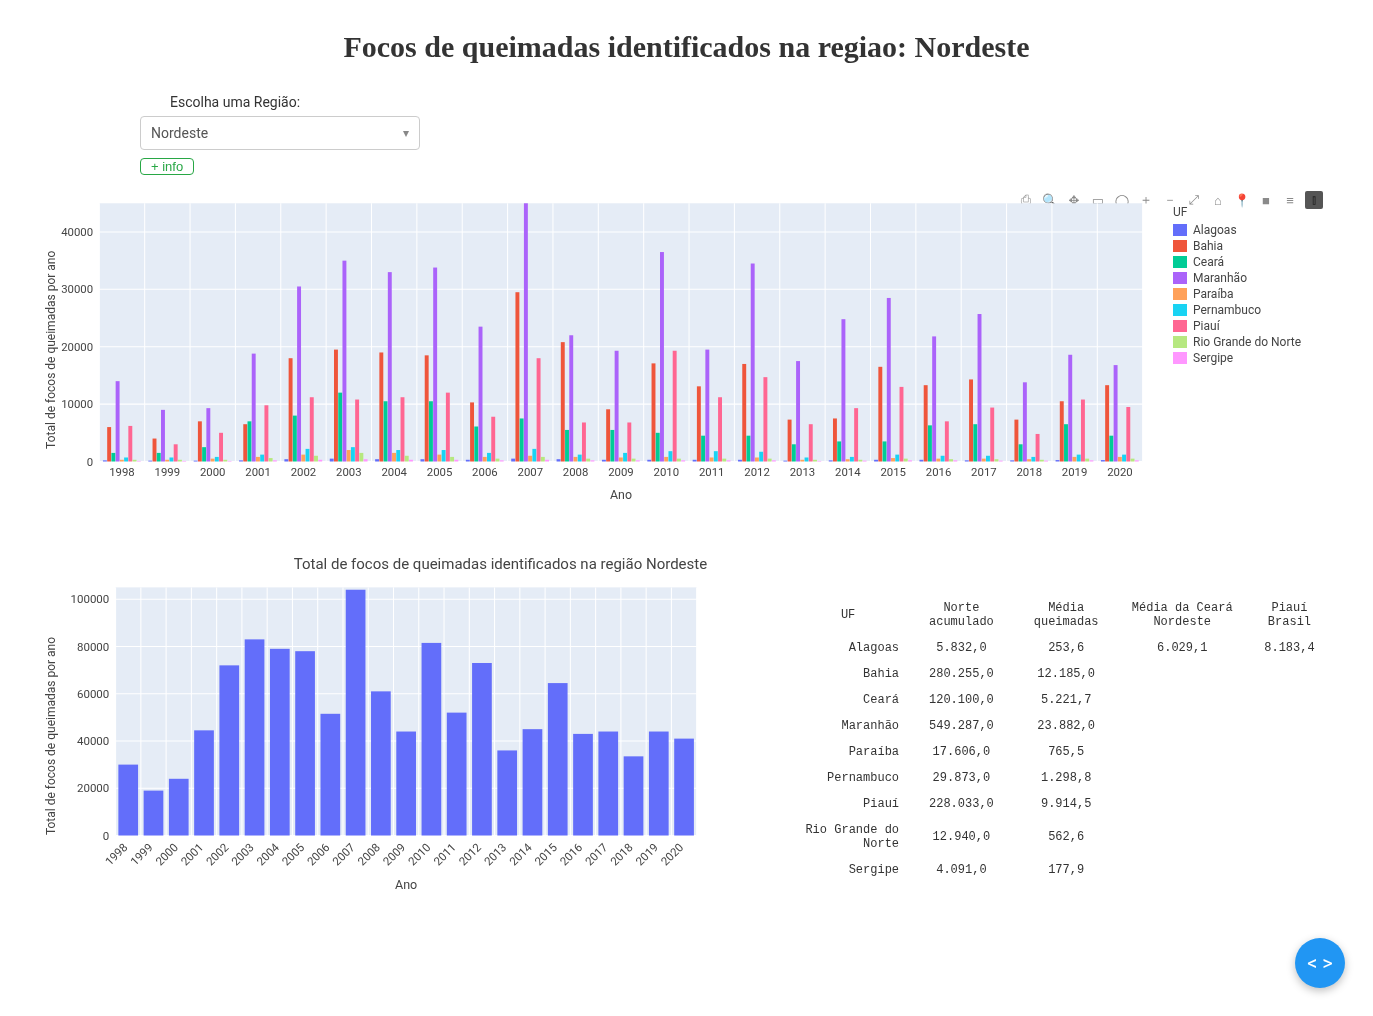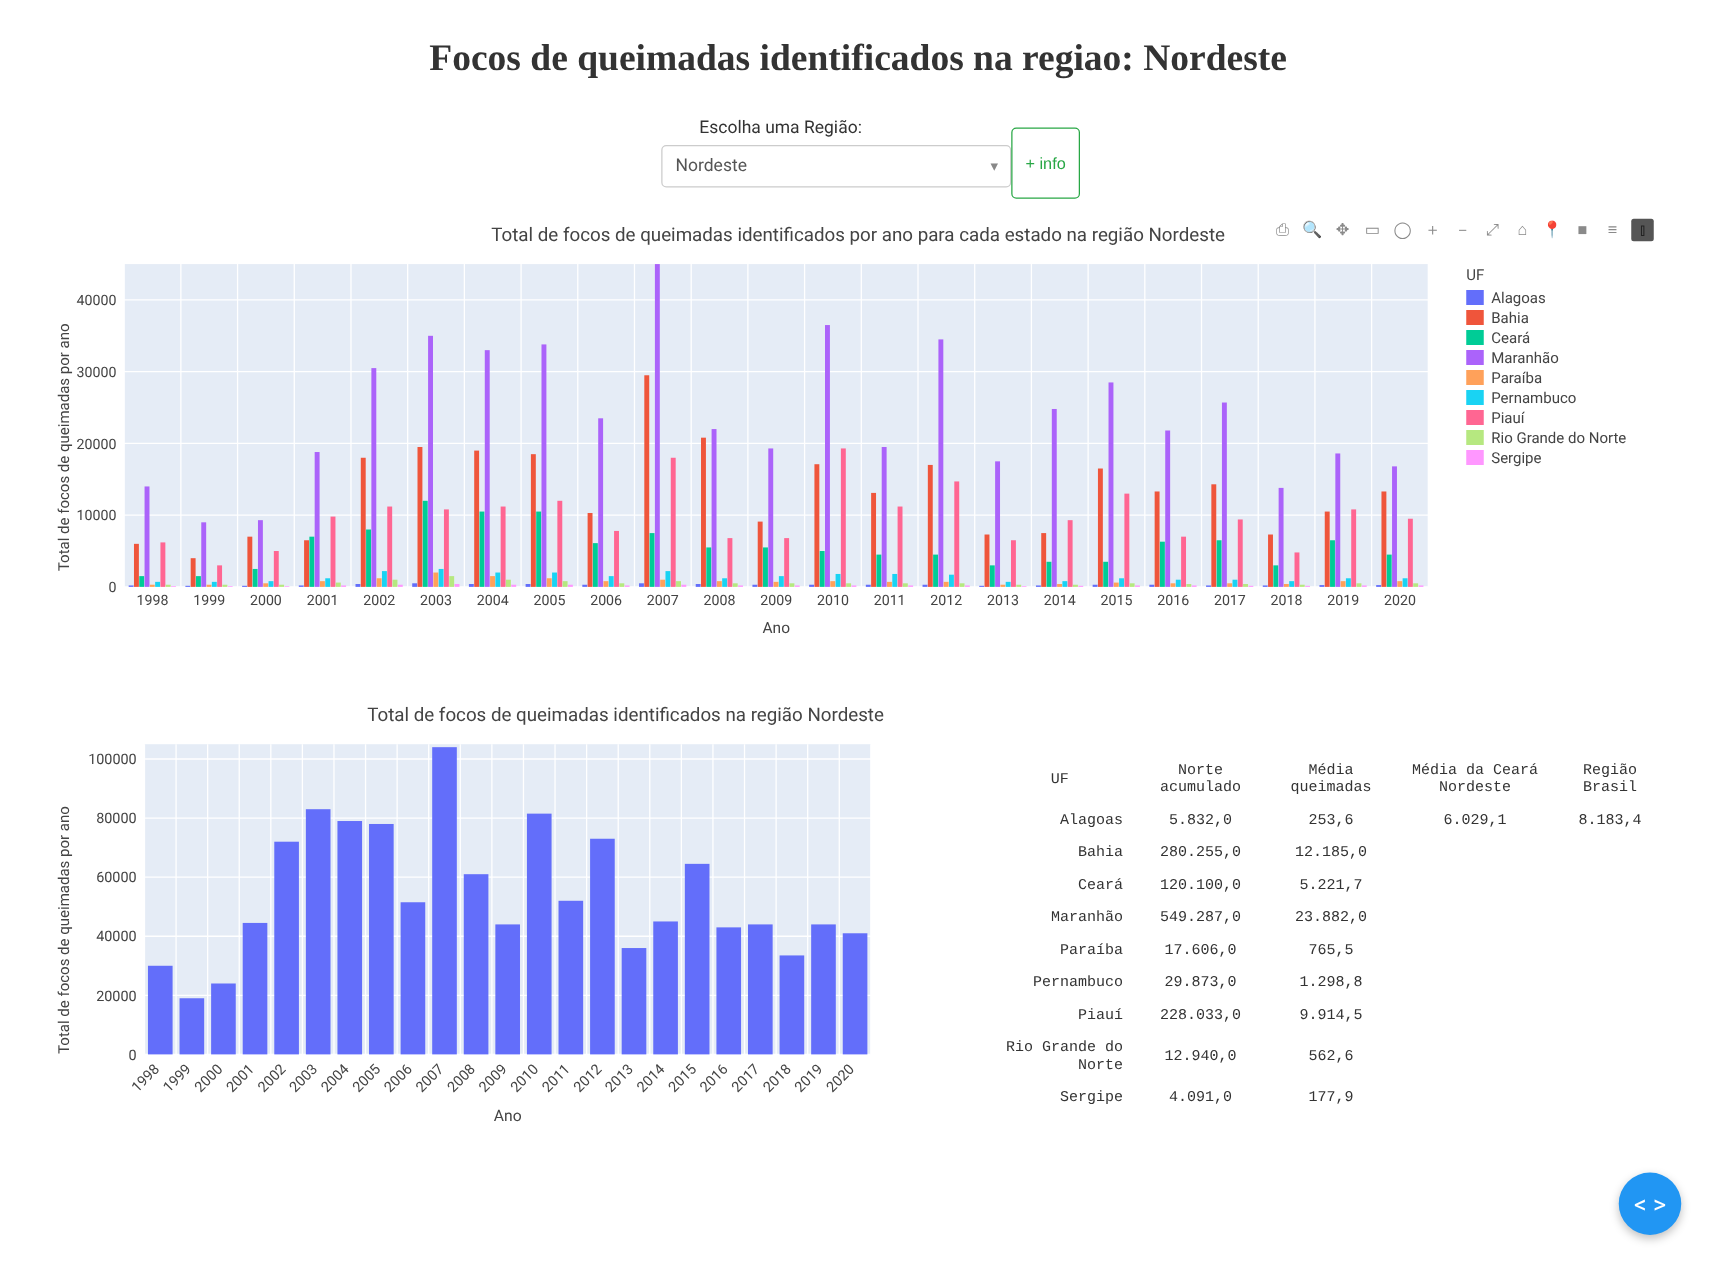--- a/index.html
+++ b/index.html
@@ -13,37 +13,38 @@
   h1.page-title {
     text-align: center;
     font-size: 30px;
     font-weight: 600;
     margin: 10px 0 30px 0;
     font-family: Liberation Serif, serif;
   }
   .controls-row {
     display: flex;
     align-items: flex-start;
-    justify-content: center;
+    justify-content: flex-start;
     padding: 0 100px 0 120px;
     margin-bottom: 20px;
+    flex-direction: column;
   }
   .region-control { display: flex; flex-direction: column; }
   .region-control label { font-size: 14px; margin-bottom: 6px; margin-left: 30px; }
   .region-select {
     width: 280px; height: 34px;
     border: 1px solid #ccc; border-radius: 4px;
     padding: 4px 10px; font-size: 14px; color: #555;
     display: flex; align-items: center; justify-content: space-between;
     cursor: pointer; background: #fff;
   }
   .region-select .caret { font-size: 12px; color: #888; }
   .info-btn {
     border: 1px solid #28a745; color: #28a745; background: #fff;
-    border-radius: 4px; padding: 20px 10px; font-size: 13px; cursor: pointer;
+    border-radius: 4px; padding: 0 10px; font-size: 13px; cursor: pointer;
     margin-top: 8px;
   }
 
   
   .chart-section { position: relative; }
   .chart-title {
     text-align: center; font-size: 15px; color: #444; margin-bottom: 6px;
     font-family: inherit;
   }
   .modebar {
@@ -115,21 +116,20 @@
     <label>Escolha uma Região:</label>
     <div class="region-select">
       <span>Nordeste</span>
       <span class="caret">▾</span>
     </div>
   </div>
   <button class="info-btn">+ info</button>
 </div>
 
 <div class="chart-section">
-  <div class="chart-title">Total de focos de queimadas identificados por ano para cada estado na região Nordeste</div>
 
   <div class="modebar" id="modebar">
       <div class="mbtn">⎙</div>
       <div class="mbtn">🔍</div>
       <div class="mbtn">✥</div>
       <div class="mbtn">▭</div>
       <div class="mbtn">◯</div>
       <div class="mbtn">＋</div>
       <div class="mbtn">－</div>
       <div class="mbtn">⤢</div>
@@ -551,21 +551,21 @@
   </div>
 
   <div class="table-col">
     <table class="stats" id="stats-table">
       <thead>
           <tr id="stats-head">
             <th>UF</th>
             <th>Norte acumulado</th>
             <th>Média queimadas</th>
             <th>Média da Ceará Nordeste</th>
-            <th>Região Brasil</th>
+            <th>Piauí Brasil</th>
           </tr>
         </thead>
       <tbody id="stats-body">
           <tr>
             <td>Alagoas</td>
             <td>5.832,0</td>
             <td>253,6</td>
             <td>6.029,1</td>
             <td>8.183,4</td>
           </tr>

